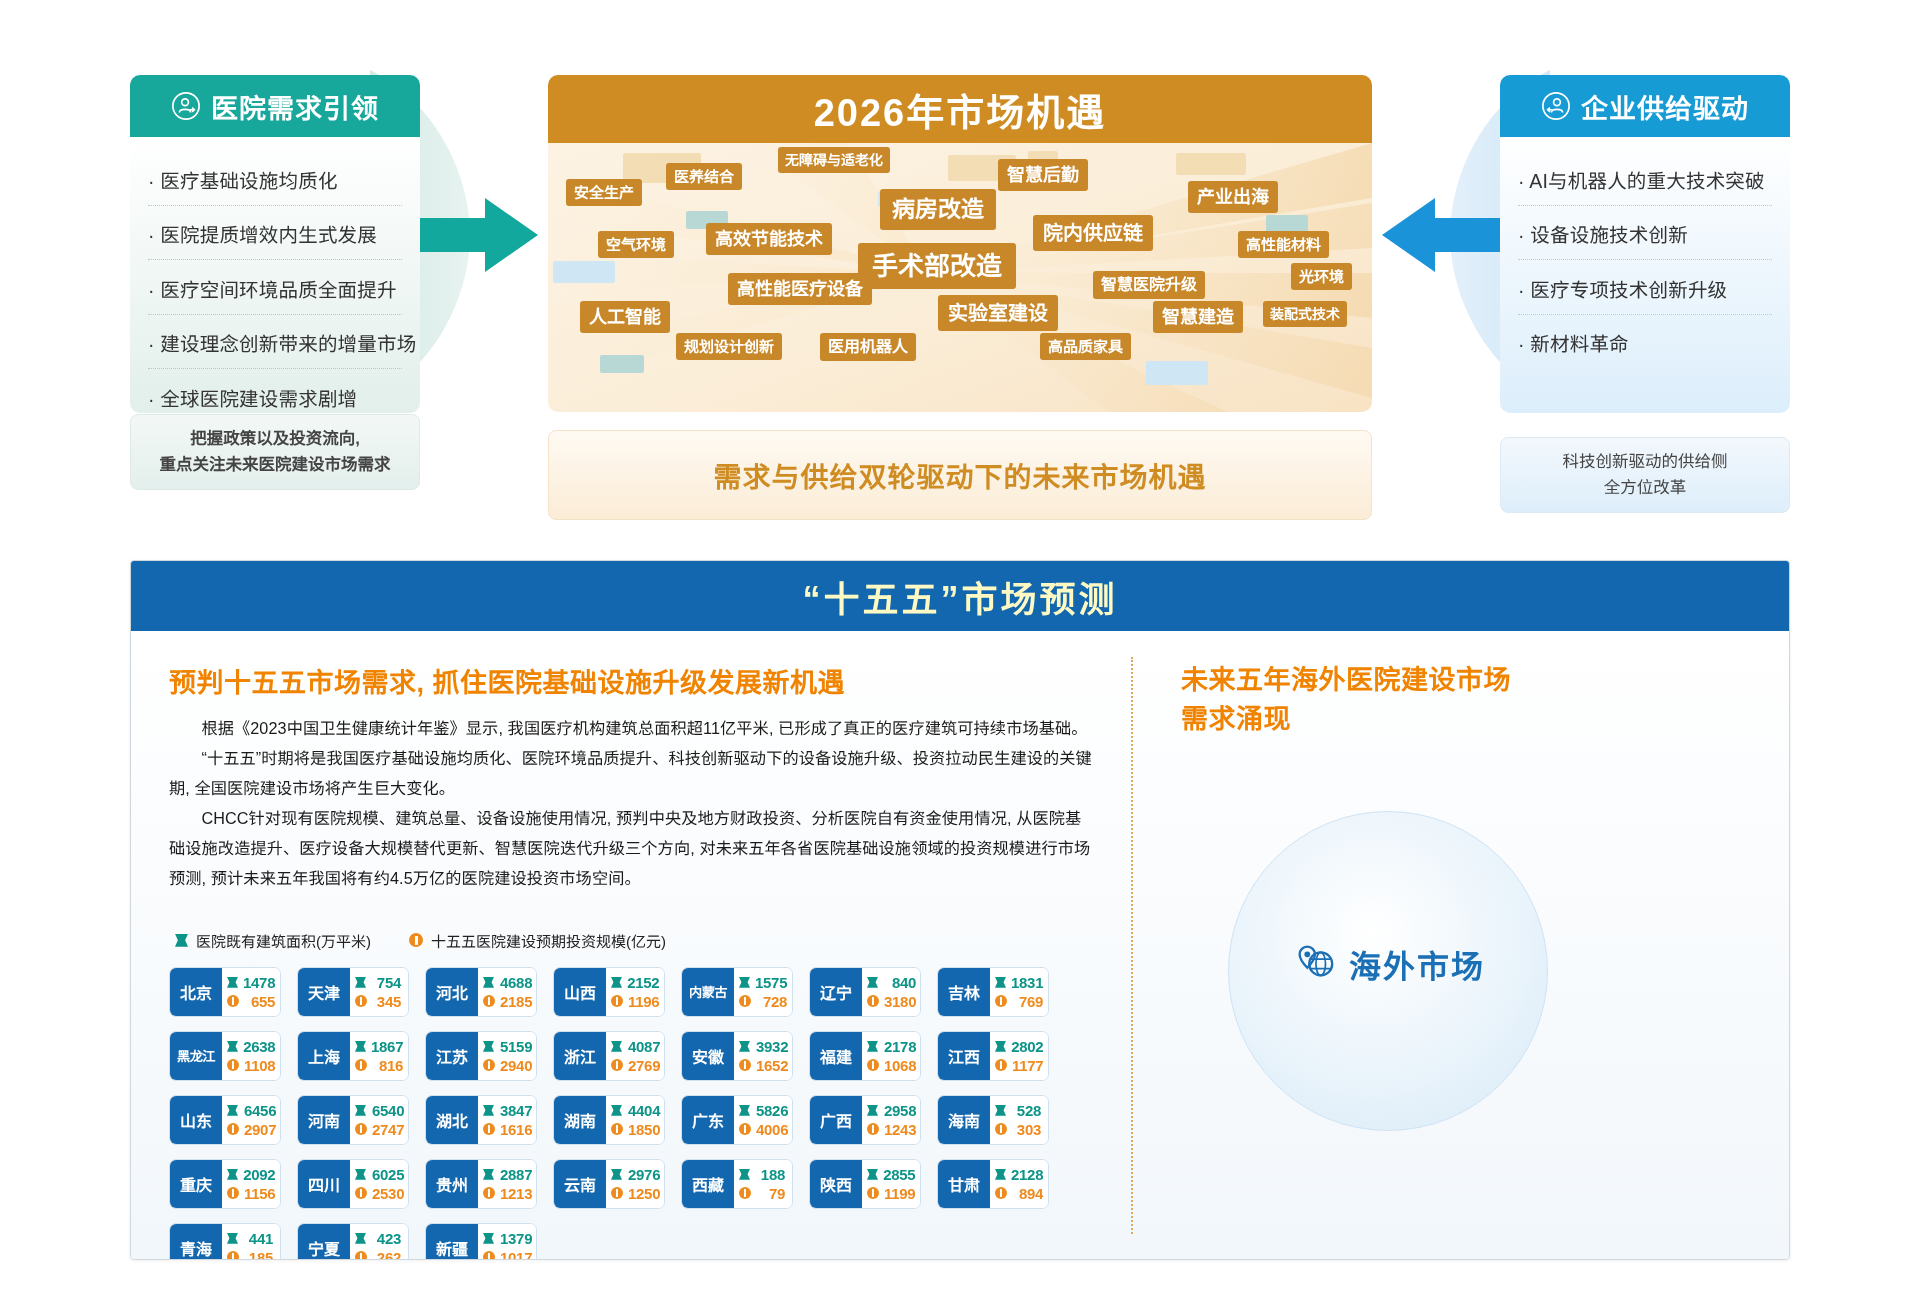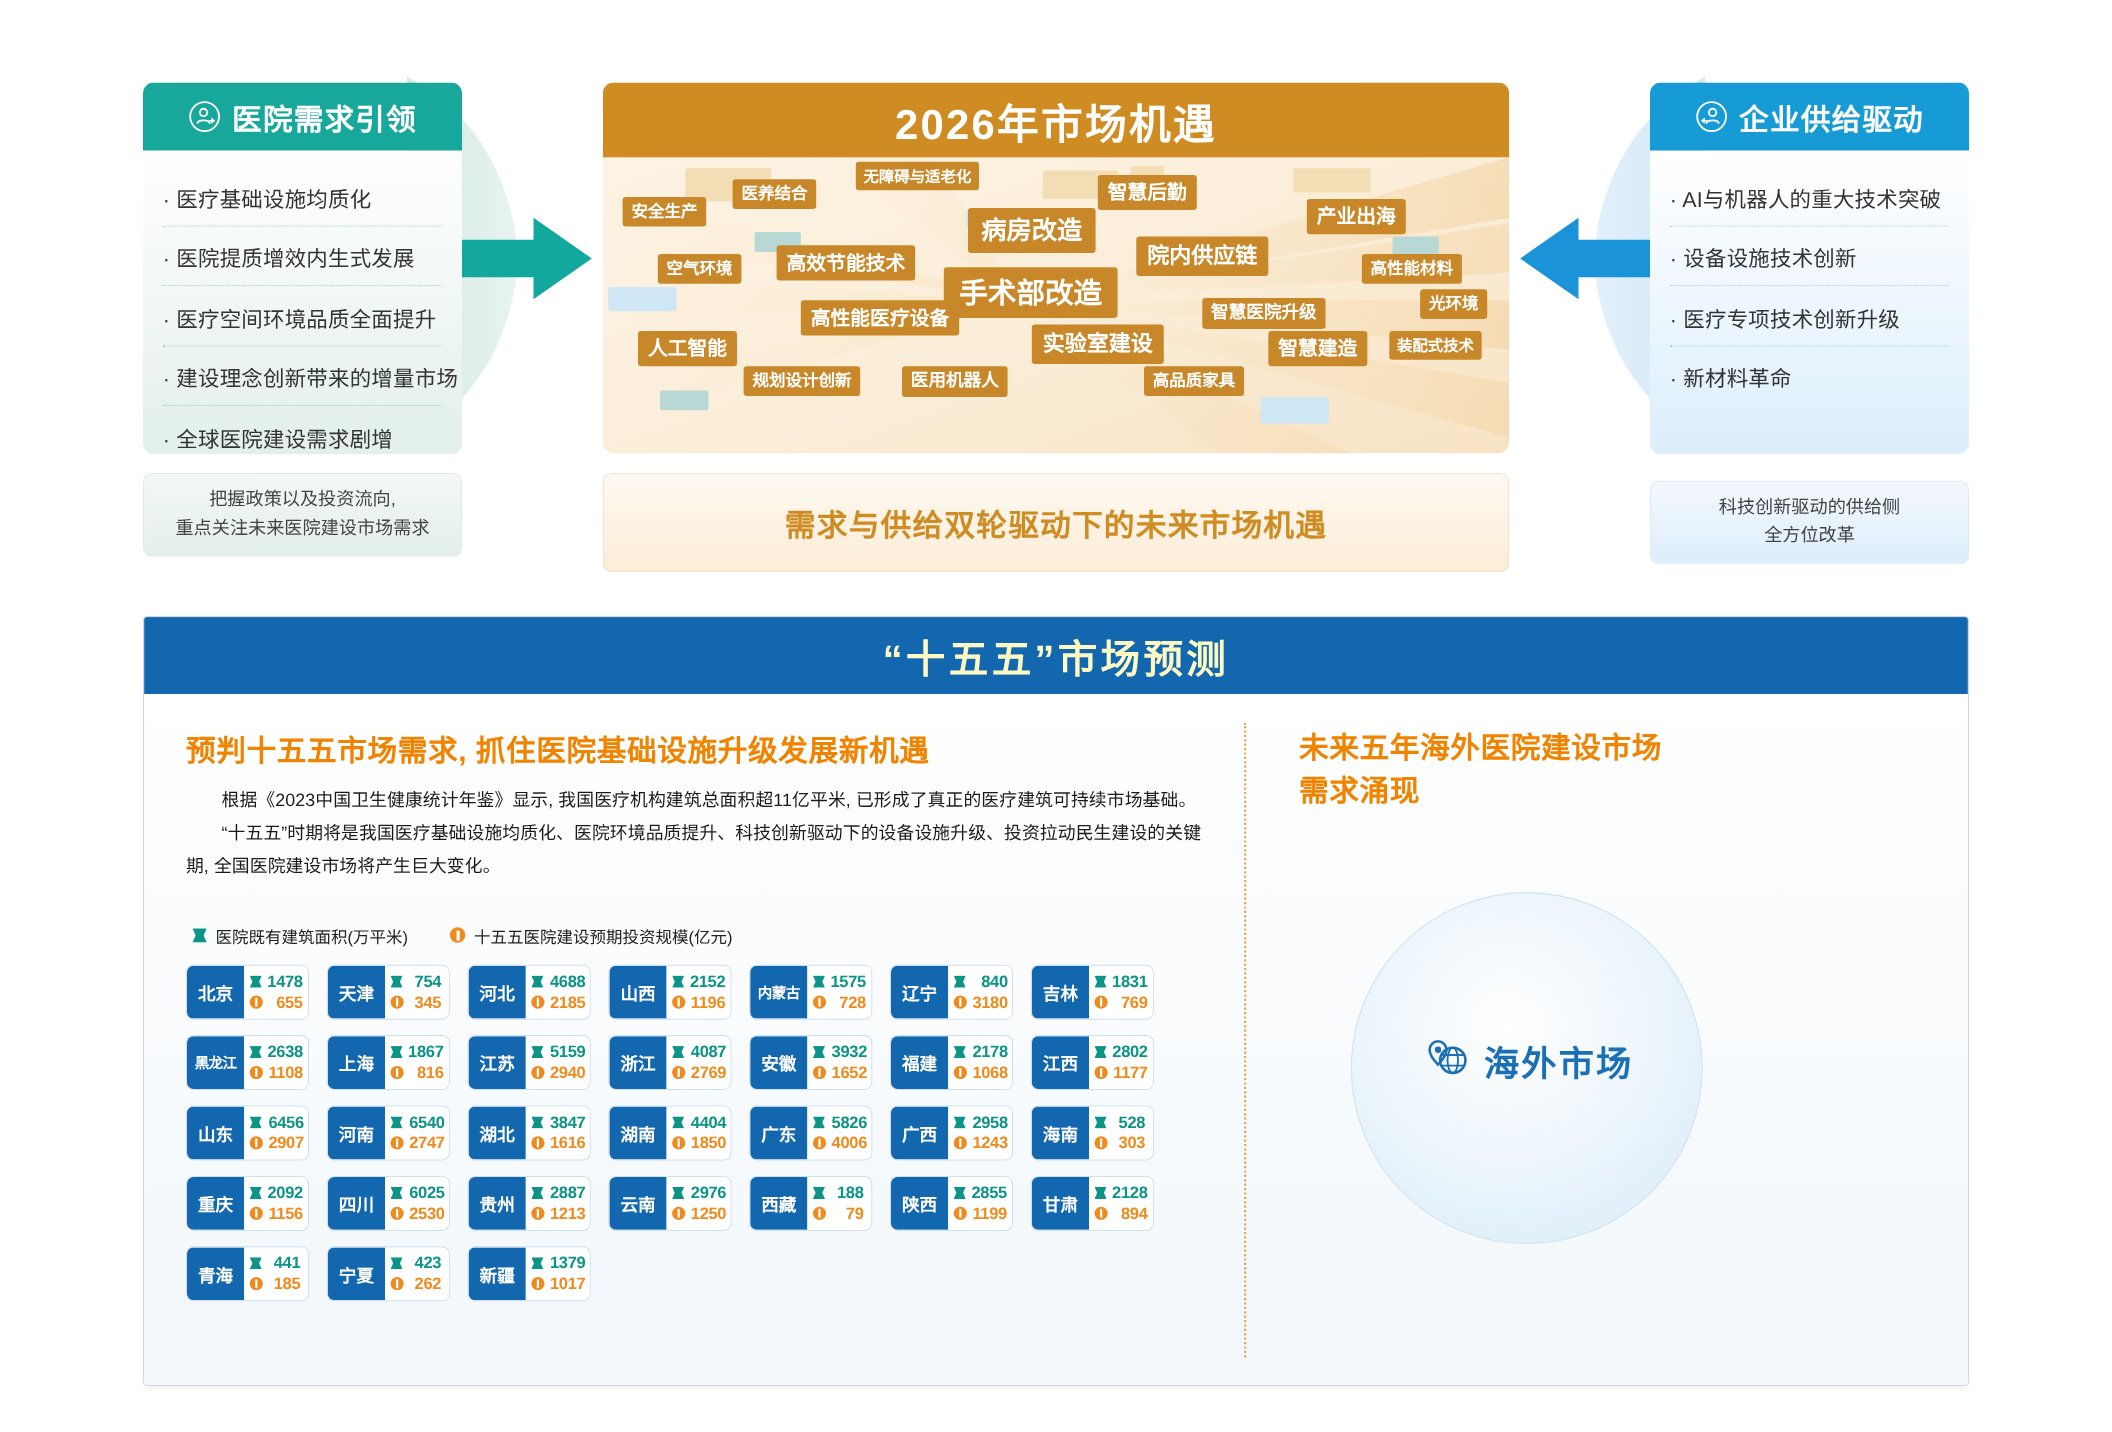--- a/index.html
+++ b/index.html
@@ -45,21 +45,21 @@
   #card-right .side-card-head { background: #169bd5; }
   #card-right .side-card-body { background: linear-gradient(180deg,#ffffff 0%, #dceefb 100%); height: 276px;}
   #card-right .side-item + .side-item { border-top: 1px dotted #a9d0ea; }
 
   
   .foot-note {
     position: absolute; width: 290px; height: 76px; border-radius: 8px;
     display: flex; flex-direction: column; align-items: center; justify-content: center;
     font-size: 16.5px; color: #444; line-height: 1.55; text-align: center;
   }
-  #foot-left  { left: 130px; top: 430px; background: linear-gradient(180deg,#f3f8f6 0%, #e3efec 100%); border:1px solid #dfeae7;}
+  #foot-left  { left: 130px; top: 414px; background: linear-gradient(180deg,#f3f8f6 0%, #e3efec 100%); border:1px solid #dfeae7;font-weight:bold;}
   #foot-right { left: 1500px; top: 437px; background: linear-gradient(180deg,#f3f8fc 0%, #ddeefb 100%); border:1px solid #dde9f3;}
 
   
   #center-panel {
     position: absolute; left: 548px; top: 75px; width: 824px; height: 337px;
     border-radius: 10px; overflow: hidden;
     background: linear-gradient(160deg,#fdf4e6 0%, #fbeed9 55%, #f8e3c4 100%);
   }
   #center-head {
     height: 68px; background: #cf8c22; color: #fff;
@@ -309,20 +309,21 @@
 
   <div id="bottom-section">
     <div id="bottom-title">“十五五”市场预测</div>
 
     <div id="bottom-body">
 
       <div id="col-left">
         <div id="sec-heading">预判十五五市场需求, 抓住医院基础设施升级发展新机遇</div>
         <div class="para">根据《2023中国卫生健康统计年鉴》显示, 我国医疗机构建筑总面积超11亿平米, 已形成了真正的医疗建筑可持续市场基础。</div>
         <div class="para">“十五五”时期将是我国医疗基础设施均质化、医院环境品质提升、科技创新驱动下的设备设施升级、投资拉动民生建设的关键期, 全国医院建设市场将产生巨大变化。</div>
+        <div class="para">CHCC针对现有医院规模、建筑总量、设备设施使用情况, 预判中央及地方财政投资、分析医院自有资金使用情况, 从医院基础设施改造提升、医疗设备大规模替代更新、智慧医院迭代升级三个方向, 对未来五年各省医院基础设施领域的投资规模进行市场预测, 预计未来五年我国将有约4.5万亿的医院建设投资市场空间。</div>
 
         <div id="legend">
           <div class="legend-item">
             <span class="lg-sq"></span>
             <span>医院既有建筑面积(万平米)</span>
           </div>
           <div class="legend-item">
             <span class="lg-ci"></span>
             <span>十五五医院建设预期投资规模(亿元)</span>
           </div>

